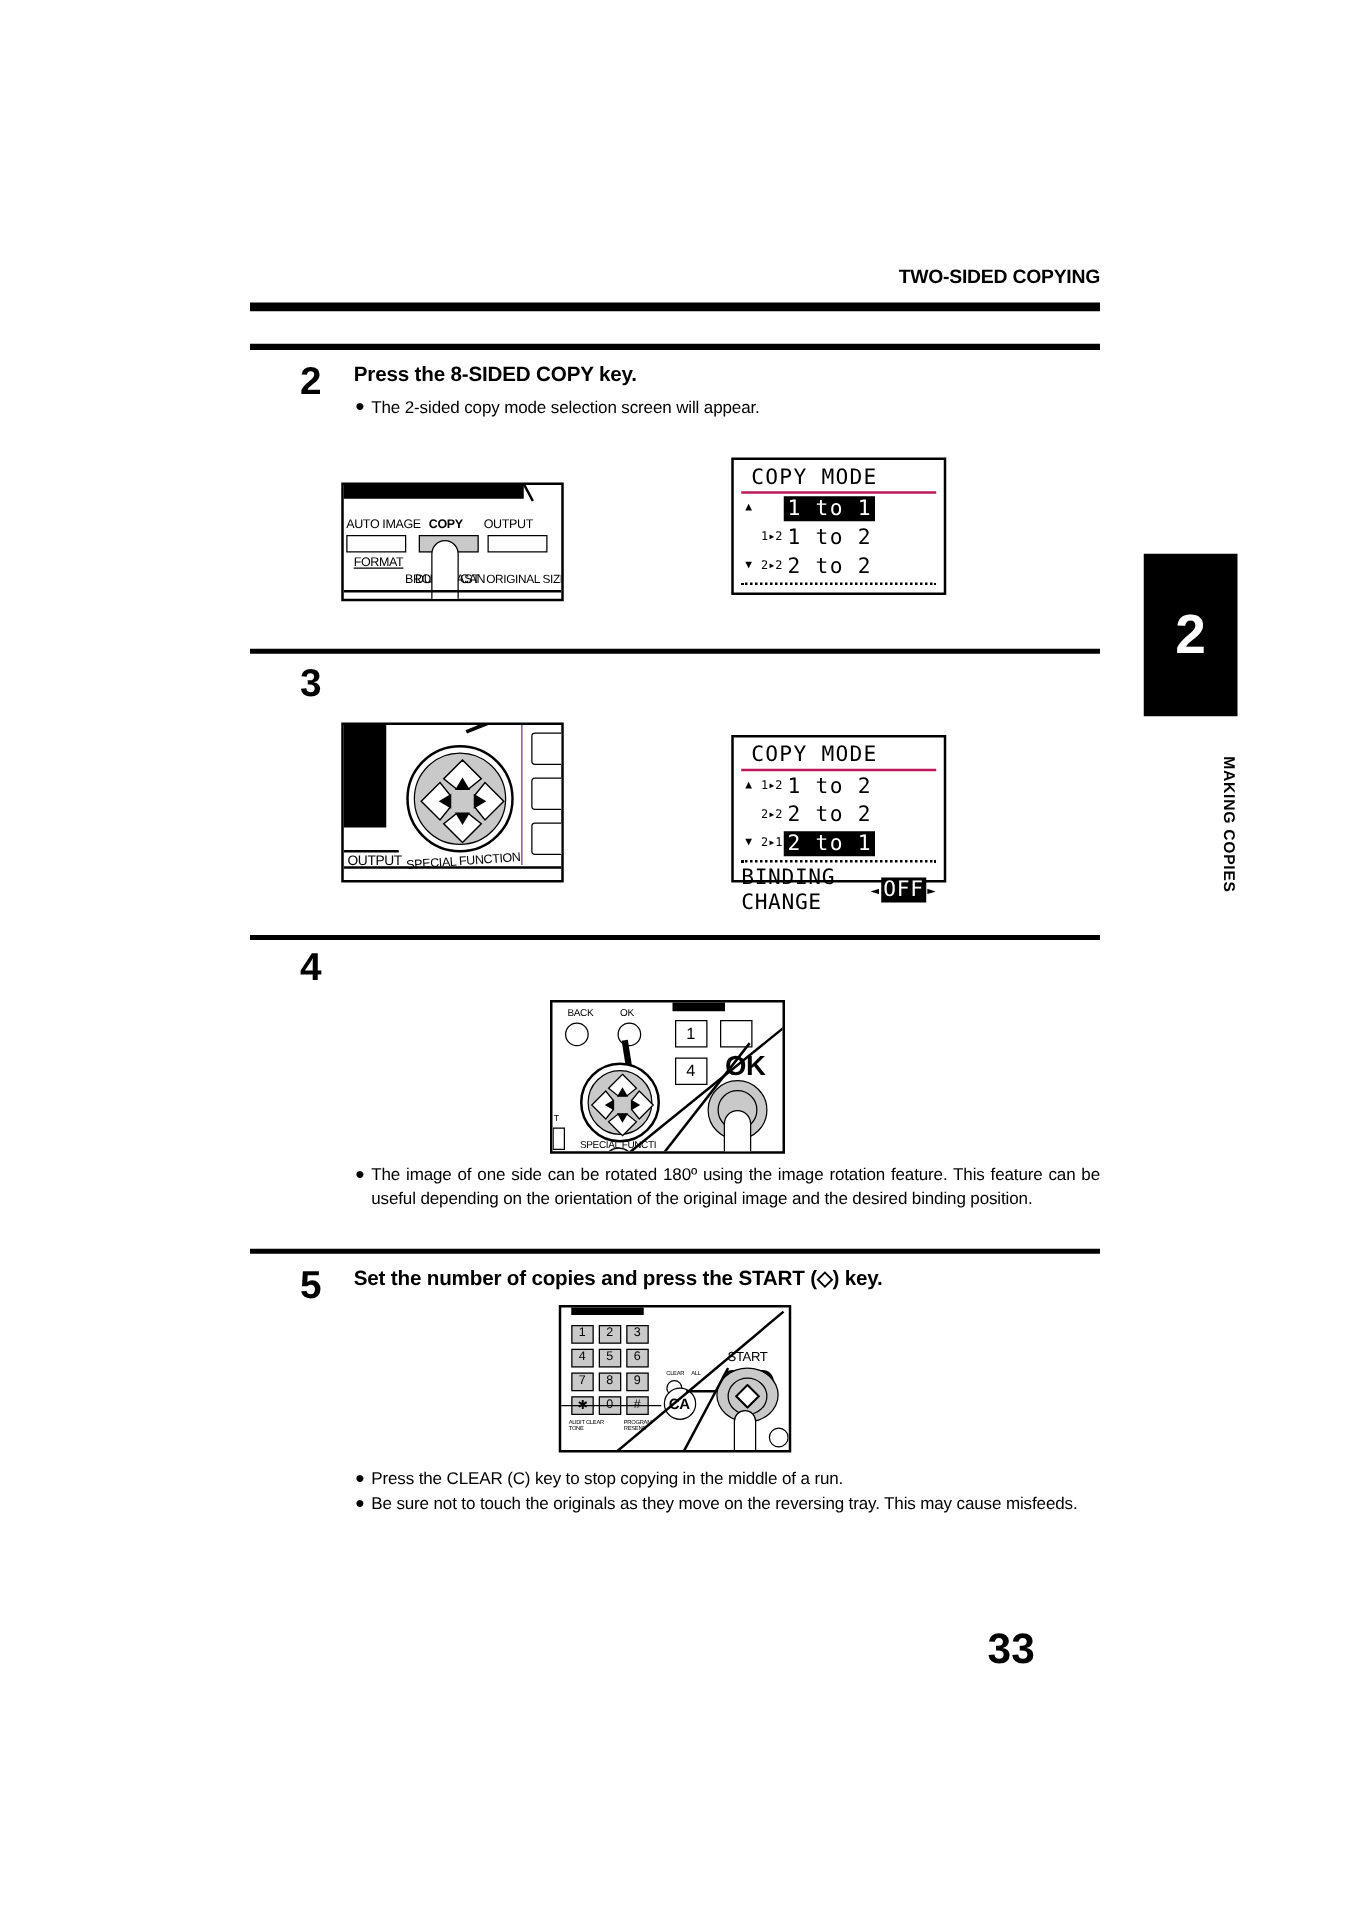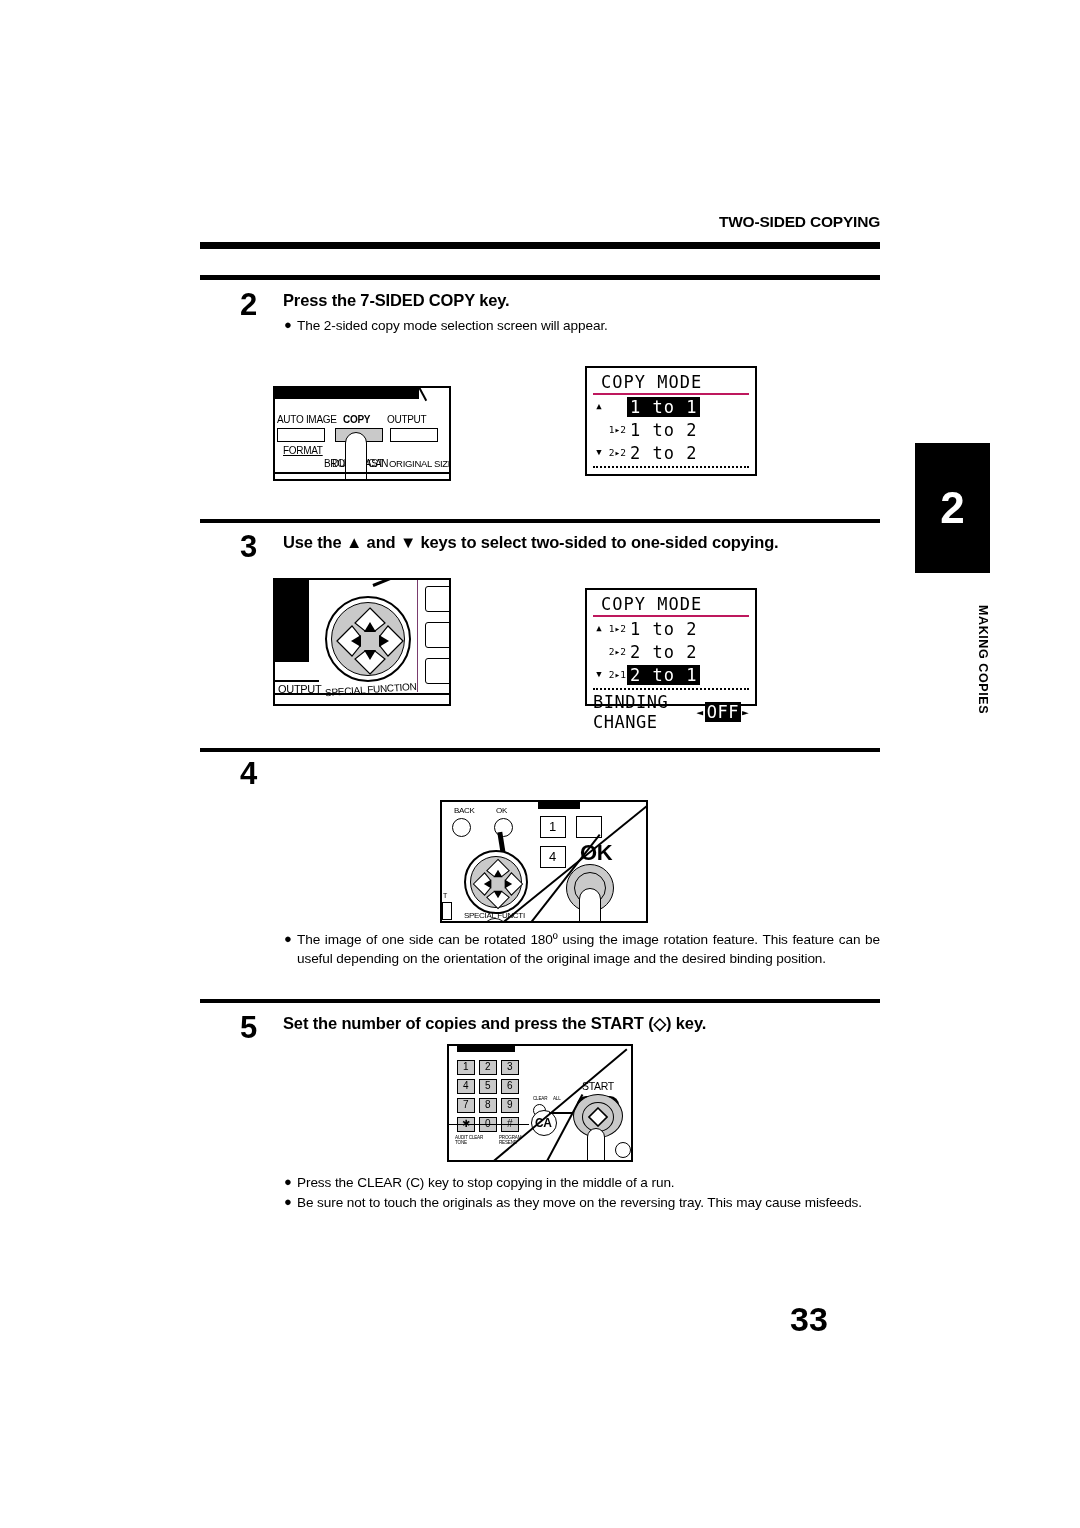--- a/index.html
+++ b/index.html
@@ -247,21 +247,21 @@
 <div class="page">
 
   <div class="running-head">TWO-SIDED COPYING</div>
   <div class="rule rule-top"></div>
   <div class="rule rule-under"></div>
 
   <div class="chapter-tab">2</div>
   <div class="chapter-label">MAKING COPIES</div>
 
   <div class="step-num" style="left:240px; top:289px;">2</div>
-  <div class="step-head" style="left:283px; top:290px; width:600px;">Press the 7-SIDED COPY key.</div>
+  <div class="step-head" style="left:283px; top:290px; width:600px;">Press the 8-SIDED COPY key.</div>
   <div class="bullet-line" style="left:297px; top:316px; width:580px;">
     <span class="dot">●</span>
     <span class="bullet-body">The 2-sided copy mode selection screen will appear.</span>
   </div>
 
   <div class="art" style="left:273px; top:386px; width:178px; height:95px;">
     <div class="panel-black" style="left:-2px; top:-2px; width:146px; height:13px;"></div>
     <div class="panel-text" style="left:62px; top:0; font-size:10px; font-weight:bold;">2-SIDED</div>
     <div class="panel-text" style="left:2px; top:26px; font-size:10px;">AUTO IMAGE</div>
     <div class="panel-text" style="left:68px; top:26px; font-size:10px; font-weight:bold;">COPY</div>
@@ -294,21 +294,20 @@
     <div class="lcd-row">
       <span class="scroll">▼</span>
       <span class="pfx">2▸2</span>
       <span class="val">2 to 2</span>
     </div>
     <div class="lcd-dotted"></div>
   </div>
 
   <div class="rule rule-step" style="top:519px;"></div>
   <div class="step-num" style="left:240px; top:531px;">3</div>
-  <div class="step-head" style="left:283px; top:532px; width:600px;">Use the ▲ and ▼ keys to select two-sided to one-sided copying.</div>
 
   <div class="art" style="left:273px; top:578px; width:178px; height:128px;">
     <div class="panel-black" style="left:-2px; top:-2px; width:36px; height:84px;"></div>
     <div class="arrowpad" style="left:50px; top:16px; width:86px; height:86px;">
       <div class="inner"></div>
       <svg width="86" height="86" style="position:absolute;left:0;top:0;" viewBox="0 0 86 86">
         <g fill="#ffffff" stroke="#000000" stroke-width="1.4">
           <path d="M43 8 L62 26 L52 36 L43 29 L34 36 L24 26 Z" transform="translate(0,0)" opacity="0"></path>
         </g>
         <g fill="#ffffff" stroke="#000000" stroke-width="1.2">
@@ -358,21 +357,21 @@
       <span>BINDING CHANGE</span>
       <span class="arr">◄</span>
       <span class="inv">OFF</span>
       <span class="arr">►</span>
     </div>
   </div>
 
   <div class="rule rule-step" style="top:748px;"></div>
   <div class="step-num" style="left:240px; top:758px;">4</div>
 
-  <div class="art" style="left:440px; top:800px; width:208px; height:123px;">
+  <div class="art" style="left:440px; top:800px; width:188px; height:123px;">
     <div class="panel-text small" style="left:12px; top:4px;">BACK</div>
     <div class="panel-text small" style="left:54px; top:4px;">OK</div>
     <div class="circle-key" style="left:10px; top:16px; width:19px; height:19px;"></div>
     <div class="circle-key" style="left:52px; top:16px; width:19px; height:19px;"></div>
     <div class="panel-black" style="left:57px; top:30px; width:5px; height:22px; transform:rotate(-9deg);"></div>
     <div class="arrowpad" style="left:22px; top:48px; width:64px; height:64px;">
       <div class="inner"></div>
       <svg width="64" height="64" style="position:absolute;left:0;top:0;" viewBox="0 0 86 86">
         <g fill="#ffffff" stroke="#000000" stroke-width="1.4">
           <polygon points="43,10 58,25 48,33 38,33 28,25"></polygon>

